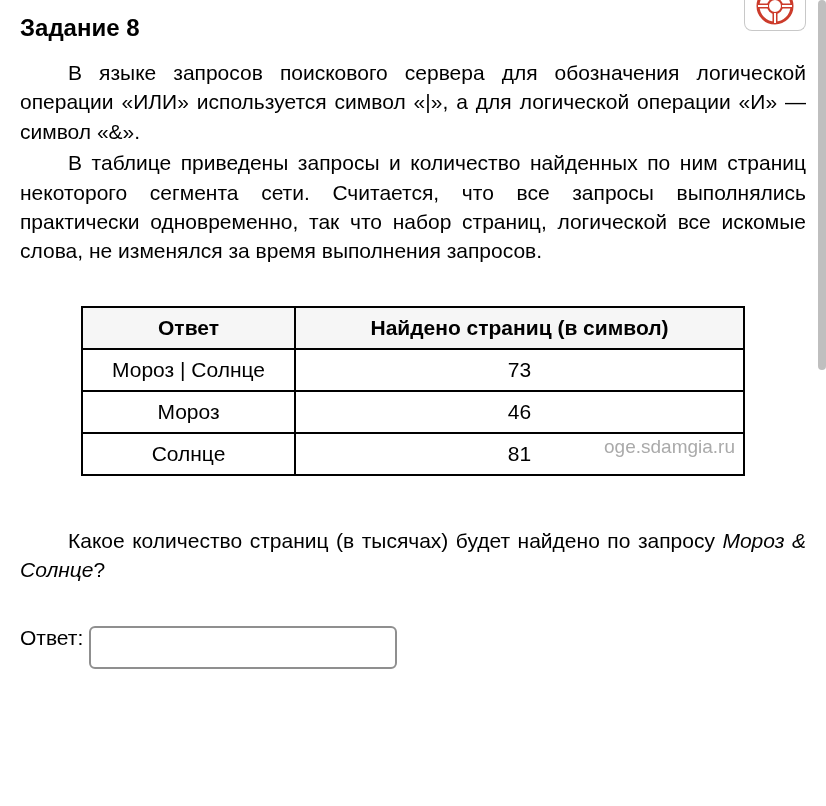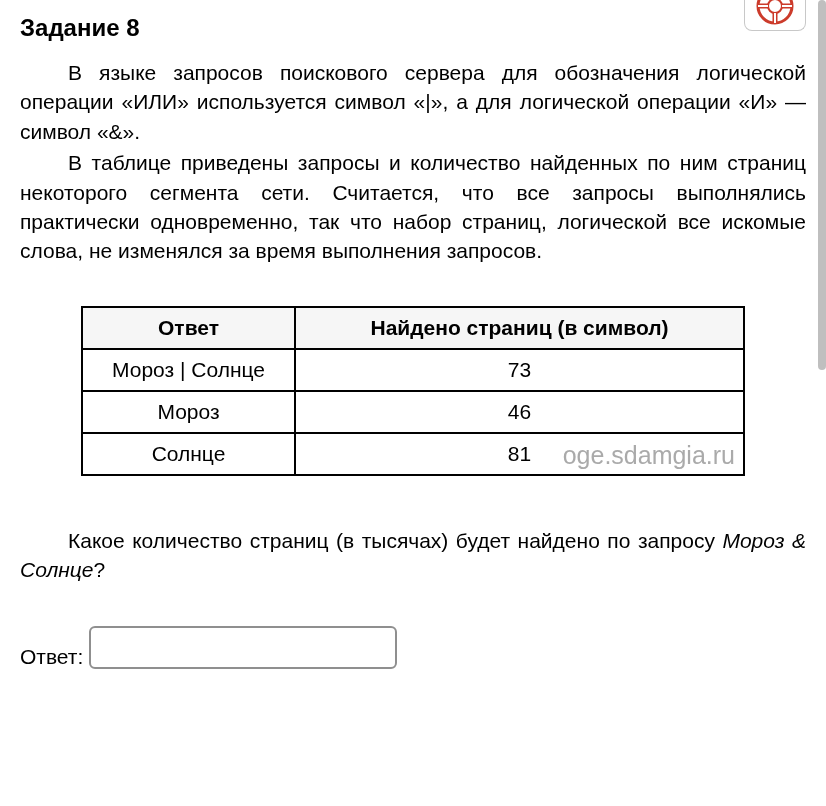--- a/index.html
+++ b/index.html
@@ -49,36 +49,36 @@
       padding: 8px 8px;
       text-align: center;
       font-size: 21px;
     }
     th { font-weight: bold; background: #f6f6f6; }
     td.col1 { width: 204px; }
     td.col2 { width: 430px; }
     .watermark {
       position: absolute;
       right: 10px;
-      bottom: 6px;
+      bottom: 18px;
       color: #aaaaaa;
-      font-size: 25px;
+      font-size: 19px;
       font-family: Verdana, sans-serif;
       pointer-events: none;
     }
     .question {
       text-align: justify;
       text-indent: 48px;
       line-height: 1.4;
       margin-bottom: 41px;
     }
     .italic { font-style: italic; }
     .answer-row {
       display: flex;
-      align-items: flex-end;
+      align-items: flex-start;
       gap: 6px;
       margin-bottom: 30px;
     }
     .answer-label { font-size: 21px; }
     .answer-input {
       width: 308px;
       height: 43px;
       font-size: 20px;
       border: 2px solid #8f8f8f;
       border-radius: 6px;

